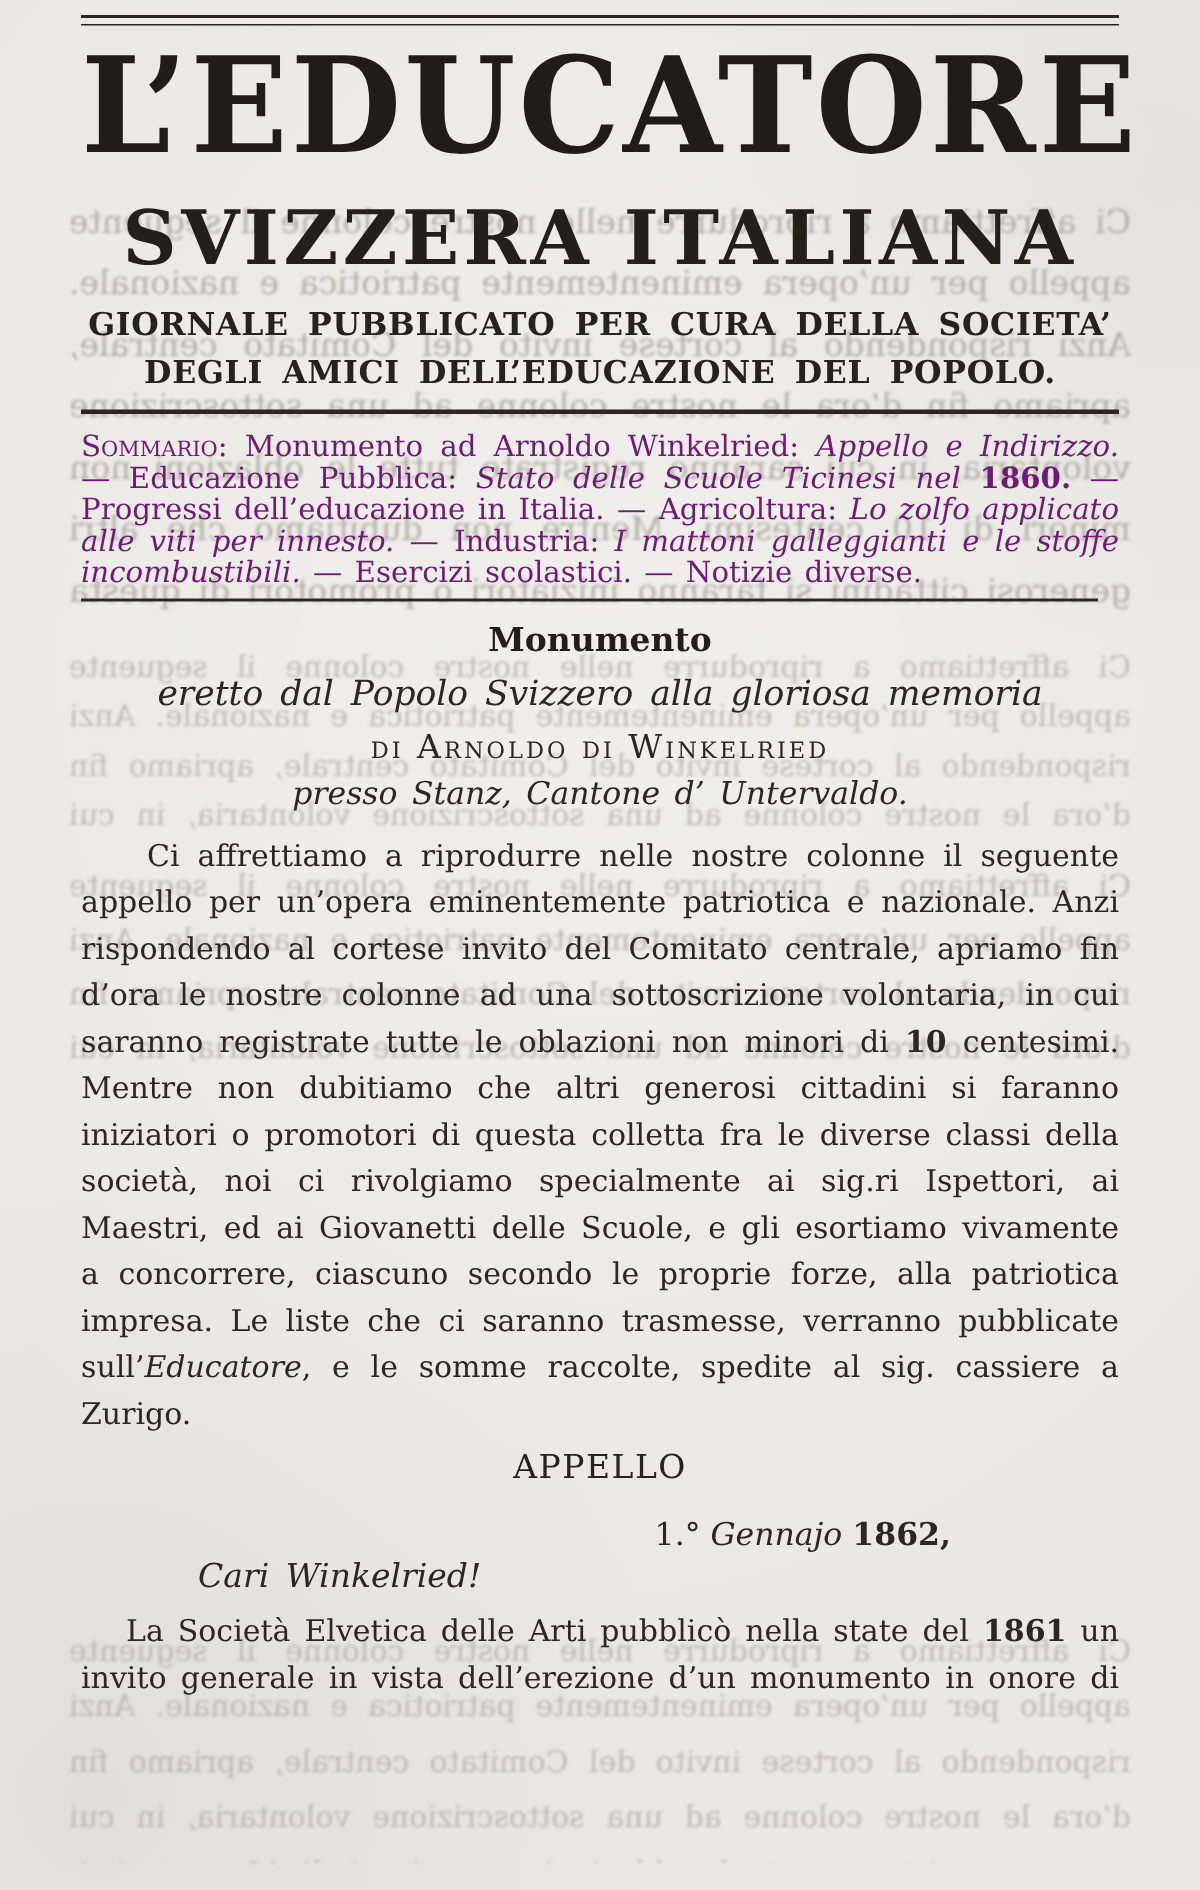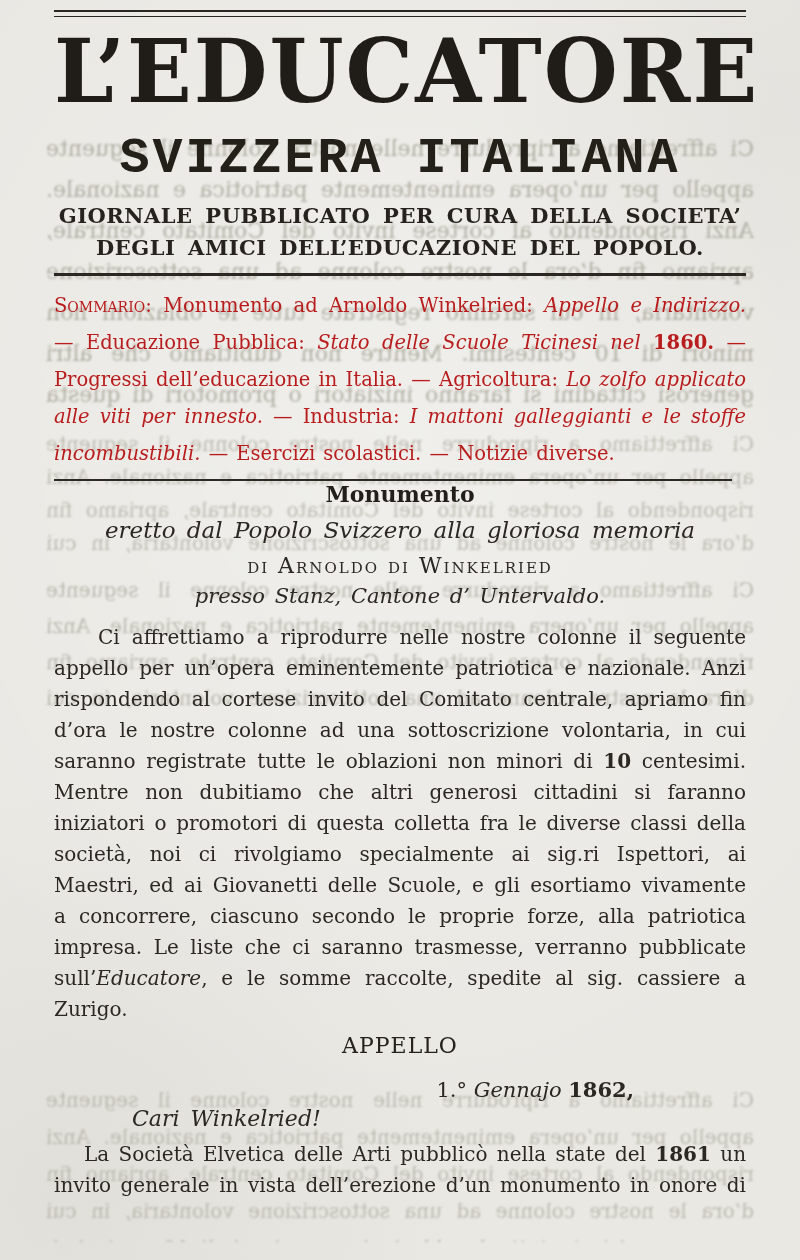--- a/index.html
+++ b/index.html
@@ -46,35 +46,35 @@
     font-weight:bold;font-size:85px;line-height:100px;
     letter-spacing:2px;color:#201d18;
     transform:scaleY(1.04);
   }
   .della{
     margin-top:14px;text-align:center;
     font-weight:bold;font-size:17px;letter-spacing:5px;color:#26231e;
   }
   .subtitle-big{
     margin-top:10px;text-align:center;
-    font-weight:bold;font-size:50px;line-height:56px;letter-spacing:3px;color:#232019;font-family:Liberation Mono, monospace;
+    font-weight:bold;font-size:50px;line-height:56px;letter-spacing:3px;color:#232019;
   }
   .subline{
     text-align:center;font-weight:bold;font-size:21px;color:#26231e;
     letter-spacing:0.5px;word-spacing:5px;
   }
   .subline1{margin-top:16px;text-align:center;}
   .subline2{margin-top:7px;}
   .rule-heavy{margin-top:13px;border-top:3px solid #2a2722;}
   .sommario{
-    margin-top:11px;font-size:19.5px;line-height:37px;
-    text-align:justify;word-spacing:2px;color:#b91c1c;
+    margin-top:11px;font-size:19.5px;line-height:21px;
+    text-align:justify;word-spacing:2px;color:#701a75;
   }
   .rule-mid{margin-top:7px;border-top:2px solid #2d2a25;width:98%;}
-  .sec-head{text-align:center;font-weight:bold;font-size:22px;color:#221f1a;}
+  .sec-head{margin-top:13px;text-align:center;font-weight:bold;font-size:22px;color:#221f1a;}
   .sec-ital{margin-top:10px;text-align:center;font-style:italic;font-size:23px;word-spacing:4px;color:#2b2823;}
   .sec-author{margin-top:10px;text-align:center;font-variant:small-caps;font-size:22px;letter-spacing:2px;color:#2b2823;}
   .sec-place{margin-top:6px;text-align:center;font-style:italic;font-size:21px;word-spacing:3px;color:#2b2823;}
   .body-par{
     margin-top:14px;font-size:20px;line-height:31px;
     text-align:justify;word-spacing:2.5px;color:#2b2823;
     text-indent:44px;
   }
   .appello{margin-top:8px;text-align:center;font-size:22px;letter-spacing:1px;color:#26231e;}
   .date-line{margin-top:19px;text-align:right;padding-right:112px;font-size:21px;color:#2b2823;}

